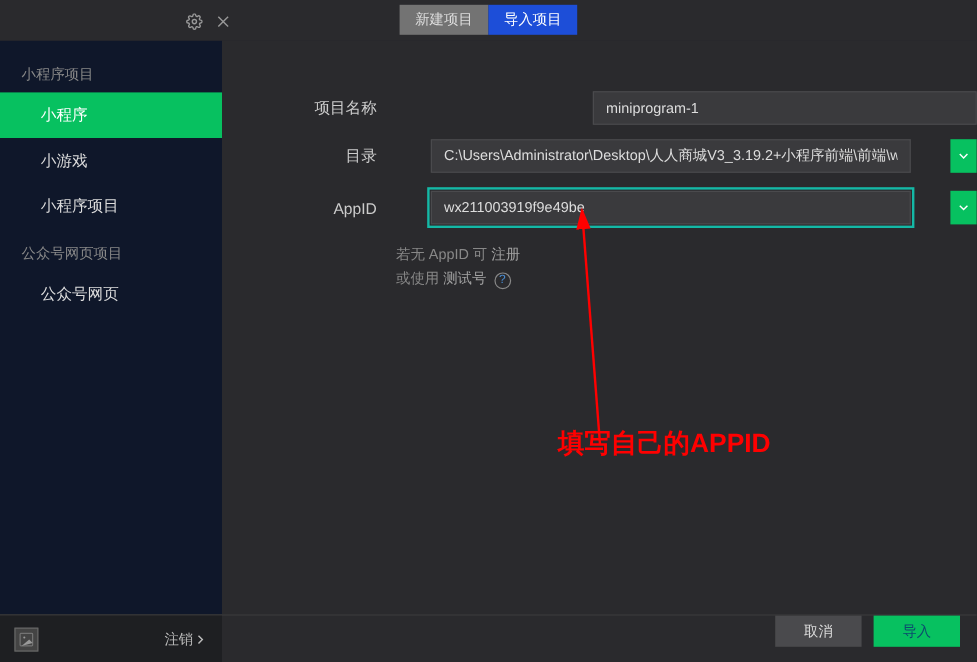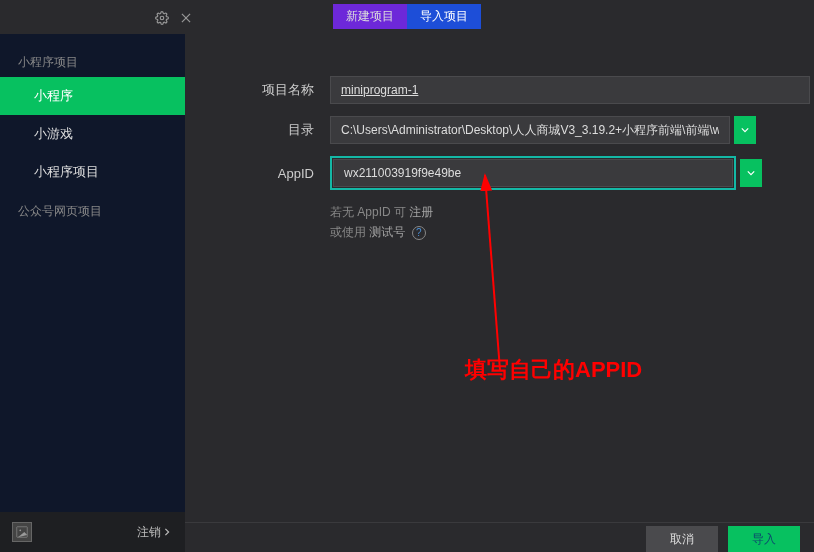--- a/index.html
+++ b/index.html
@@ -42,21 +42,21 @@
     position: absolute;
     top: 4px;
     left: 50%;
     transform: translateX(-50%);
     display: flex;
   }
   .tab {
     padding: 4px 13px;
     font-size: 12px;
     color: #ddd;
-    background: #6d28d9;
+    background: #737373;
     cursor: pointer;
   }
   .tab.active { background: #1d4ed8; color: #fff; }
 
   .sidebar {
     position: absolute;
     top: 34px; left: 0;
     width: 185px;
     height: 478px;
     background: #0f172a;
@@ -81,38 +81,39 @@
     left: 185px;
     right: 0;
     bottom: 40px;
     background: #2a2a2d;
     padding-top: 42px;
   }
   .row {
     display: flex;
     align-items: center;
     margin-bottom: 12px;
+    justify-content: space-between;
   }
   .label {
     width: 145px;
     text-align: right;
     padding-right: 16px;
     color: #ccc;
     font-size: 13px;
   }
   .input {
     height: 28px;
     background: #3a3a3d;
     border: 1px solid #4a4a4d;
     color: #ddd;
     padding: 0 10px;
     font-size: 12px;
     outline: none;
   }
-  .input.name { width: 480px; text-decoration: underline; }
+  .input.name { width: 320px; }
   .input.dir {
     width: 400px;
     overflow: hidden;
     text-overflow: clip;
     white-space: nowrap;
   }
   .input.appid {
     width: 400px;
   }
   .appid-wrap {
@@ -147,25 +148,25 @@
     align-items: center;
     justify-content: center;
     font-size: 10px;
     color: #4a8fd6;
     margin-left: 3px;
   }
 
   .footer {
     position: absolute;
     bottom: 0; left: 0; right: 0;
-    height: 30px;
+    height: 40px;
     background: #2a2a2d;
     border-top: 1px solid #3a3a3d;
     display: flex;
-    align-items: flex-end;
+    align-items: flex-start;
   }
   .footer-left {
     width: 185px;
     height: 40px;
     background: #1e1f22;
     display: flex;
     align-items: center;
     padding-left: 12px;
     position: relative;
   }
@@ -242,20 +243,21 @@
     <div class="tab active">导入项目</div>
   </div>
 </div>
 
 <div class="sidebar">
   <div class="side-heading">小程序项目</div>
   <div class="side-item active">小程序</div>
   <div class="side-item">小游戏</div>
   <div class="side-item">小程序项目</div>
   <div class="side-heading">公众号网页项目</div>
+  <div class="side-item">公众号网页</div>
 </div>
 
 <div class="main">
   <div class="row">
     <div class="label">项目名称</div>
     <input class="input name" value="miniprogram-1" style="">
   </div>
   <div class="row">
     <div class="label">目录</div>
     <input class="input dir" value="C:\Users\Administrator\Desktop\人人商城V3_3.19.2+小程序前端\前端\wx" style="">

